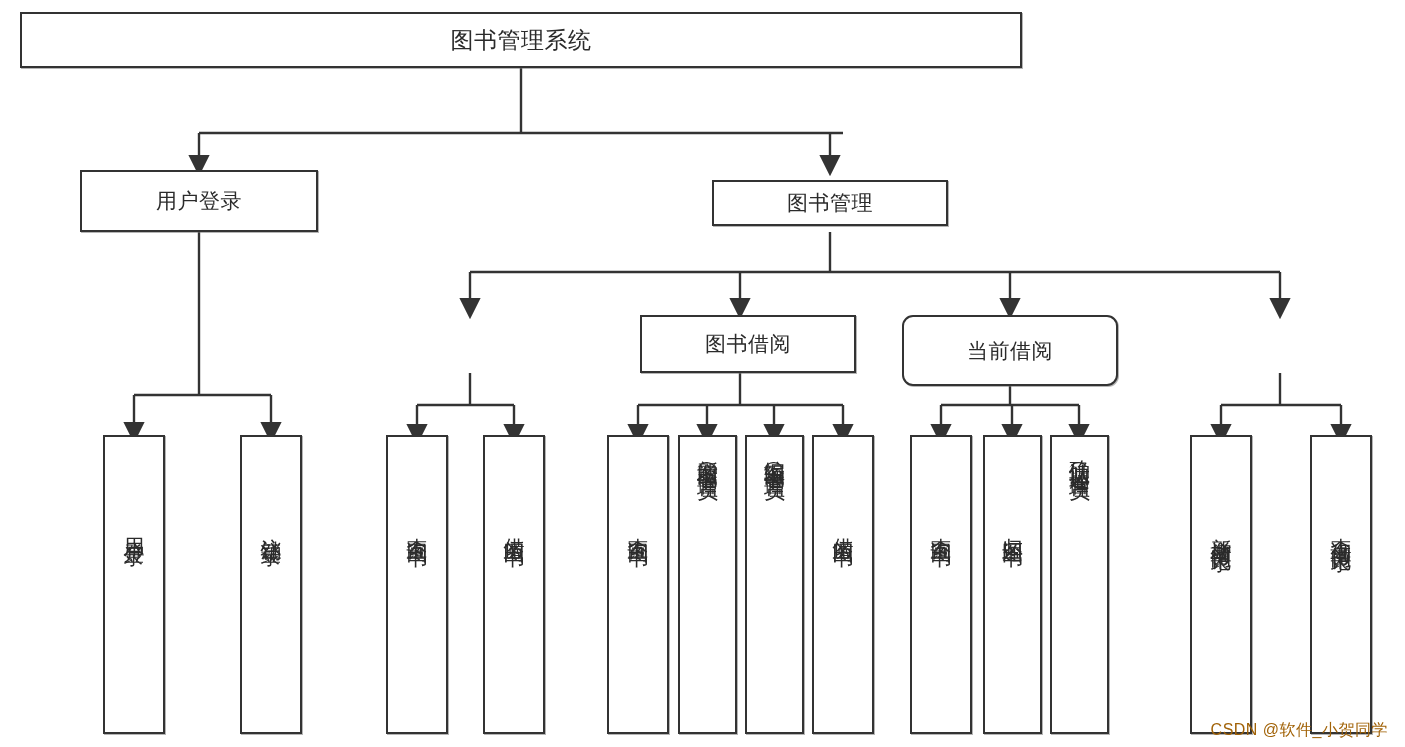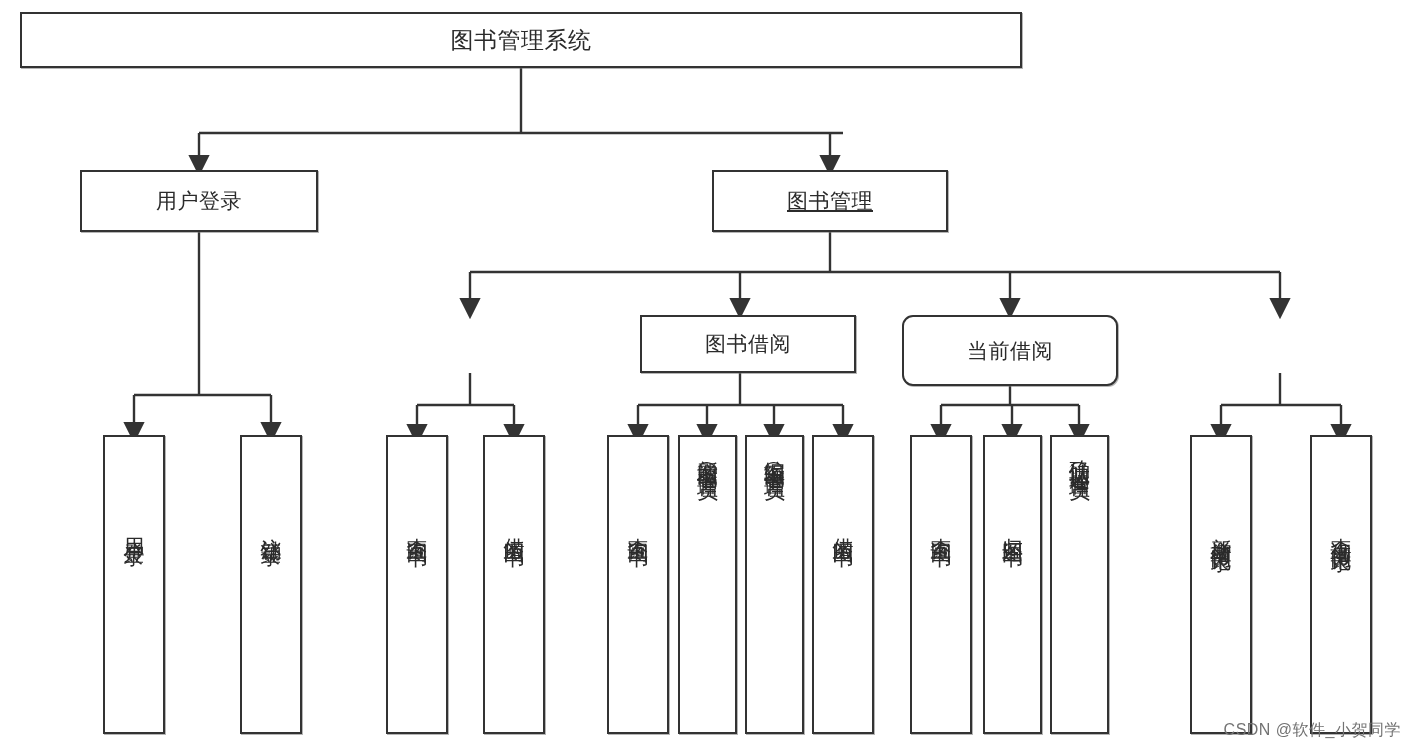--- a/index.html
+++ b/index.html
@@ -65,24 +65,24 @@
     letter-spacing: 3px;
     white-space: nowrap;
     display: block;
   }
   .node.leaf.mid .label {
     margin-top: 78px;
   }
 
   .watermark {
     position: absolute;
-    right: 4px;
+    right: 17px;
     bottom: 6px;
     font-size: 16px;
-    color: #737373;
+    color: #a16207;
     white-space: nowrap;
     letter-spacing: 0.5px;
   }
 </style>
 </head>
 <body>
 
 <div id="canvas">
 
   <svg id="edges" viewBox="0 0 1405 747" xmlns="http://www.w3.org/2000/svg">
@@ -135,21 +135,21 @@
     </g>
   </svg>
 
   <div class="node root" id="root-node" style="left: 20px; top: 12px; width: 1002px; height: 56px;">
     <span class="label">图书管理系统</span>
   </div>
 
   <div class="node branch" id="l2-0" style="left: 80px; top: 170px; width: 238px; height: 62px;">
     <span class="label">用户登录</span>
   </div>
-  <div class="node branch" id="l2-1" style="left: 712px; top: 170px; width: 236px; height: 62px; text-decoration: underline;">
+  <div class="node branch" id="l2-1" style="left: 712px; top: 180px; width: 236px; height: 46px;">
     <span class="label">图书管理</span>
   </div>
 
   <div class="node branch" id="l3-1" style="left: 632px; top: 315px; width: 216px; height: 58px; margin-left: 8px;">
     <span class="label">图书借阅</span>
   </div>
   <div class="node branch" id="l3-2" style="left: 902px; top: 315px; width: 216px; height: 71px; border-radius: 11px;">
     <span class="label">当前借阅</span>
   </div>
 

